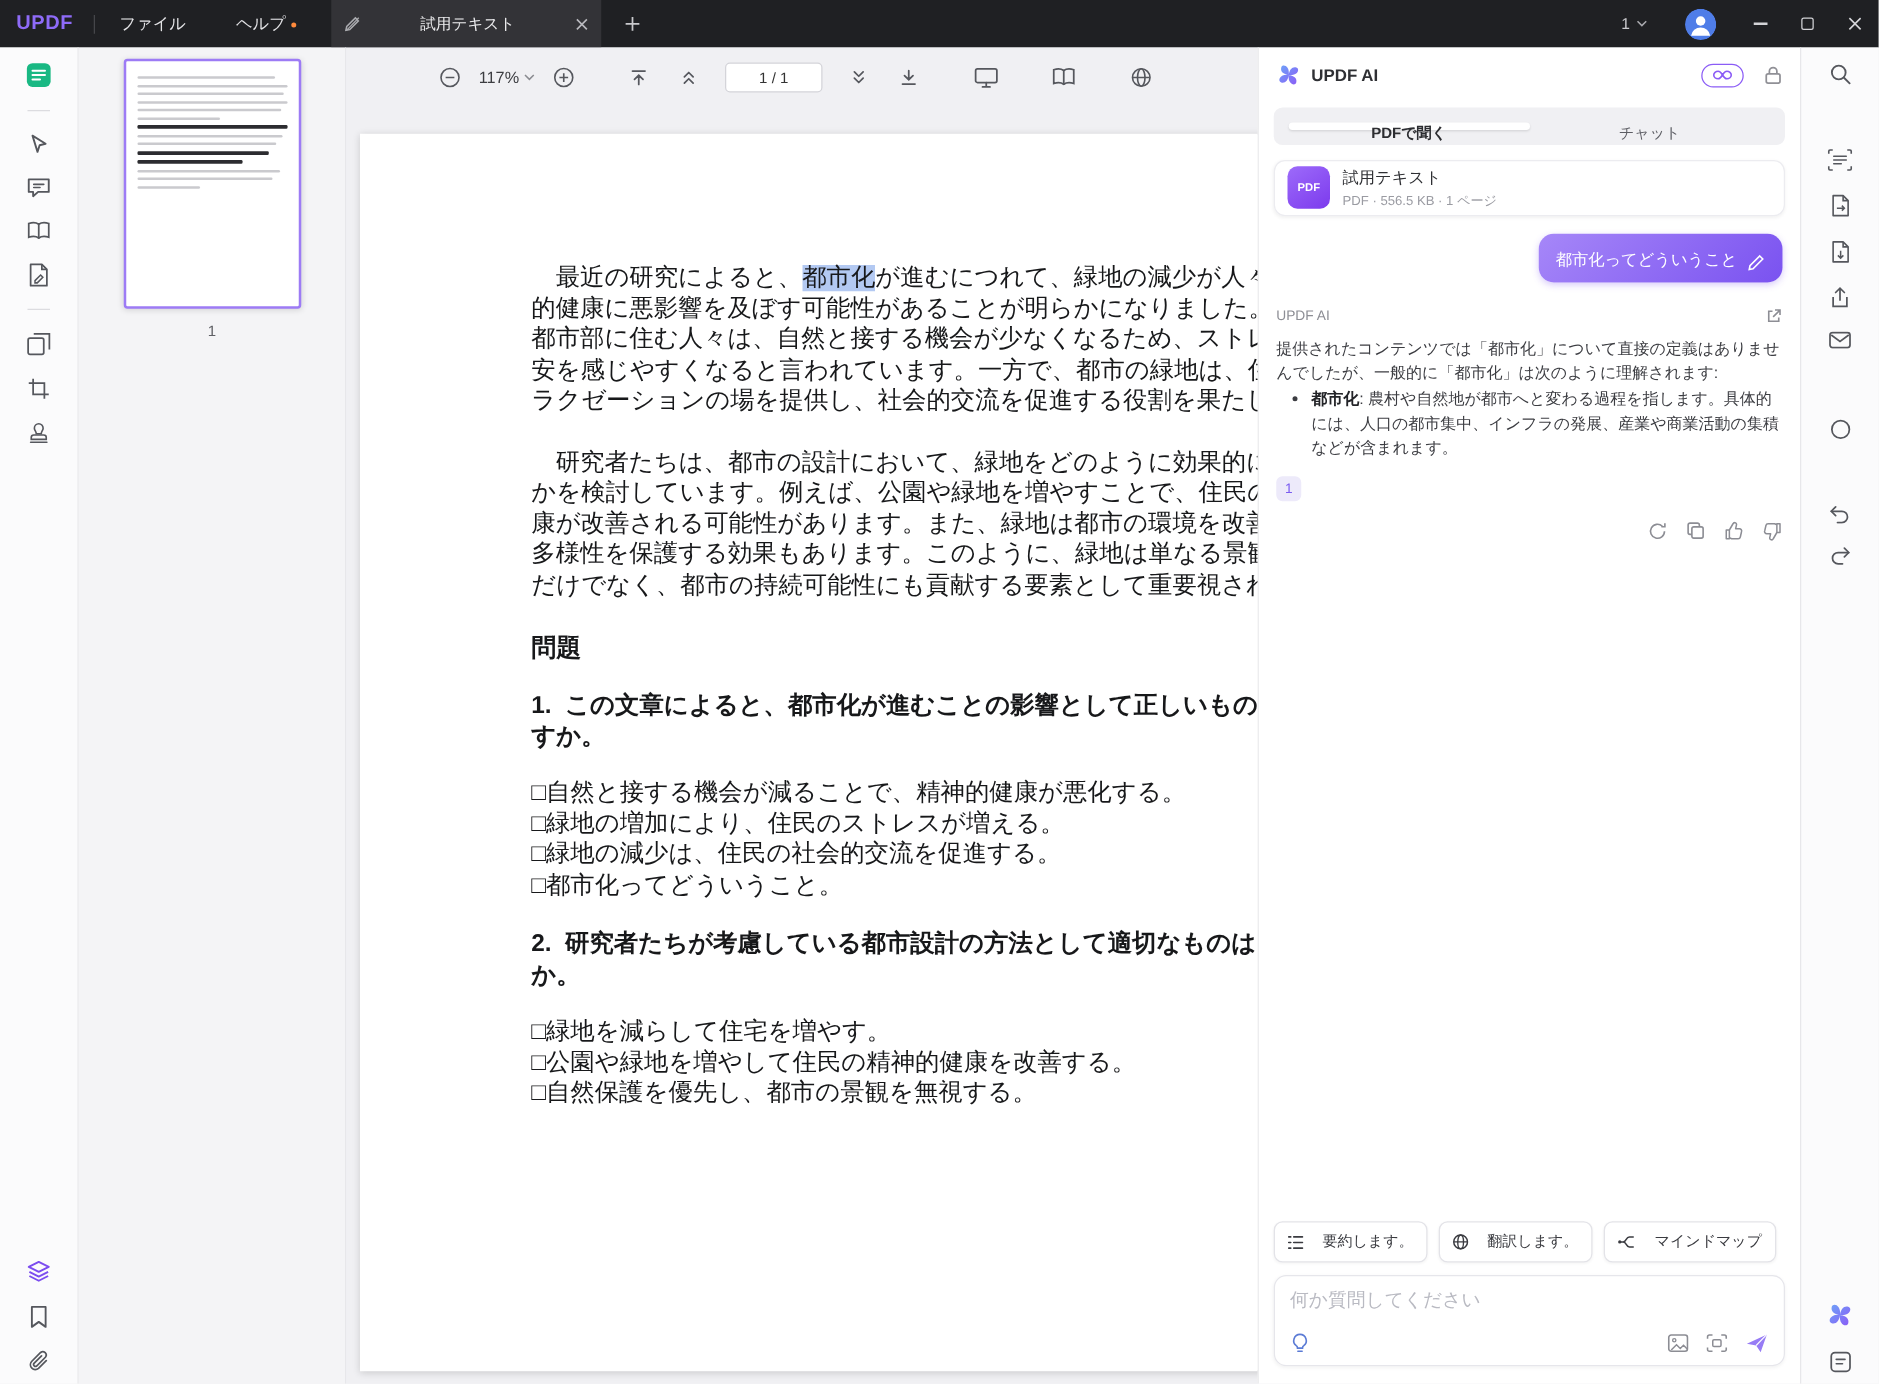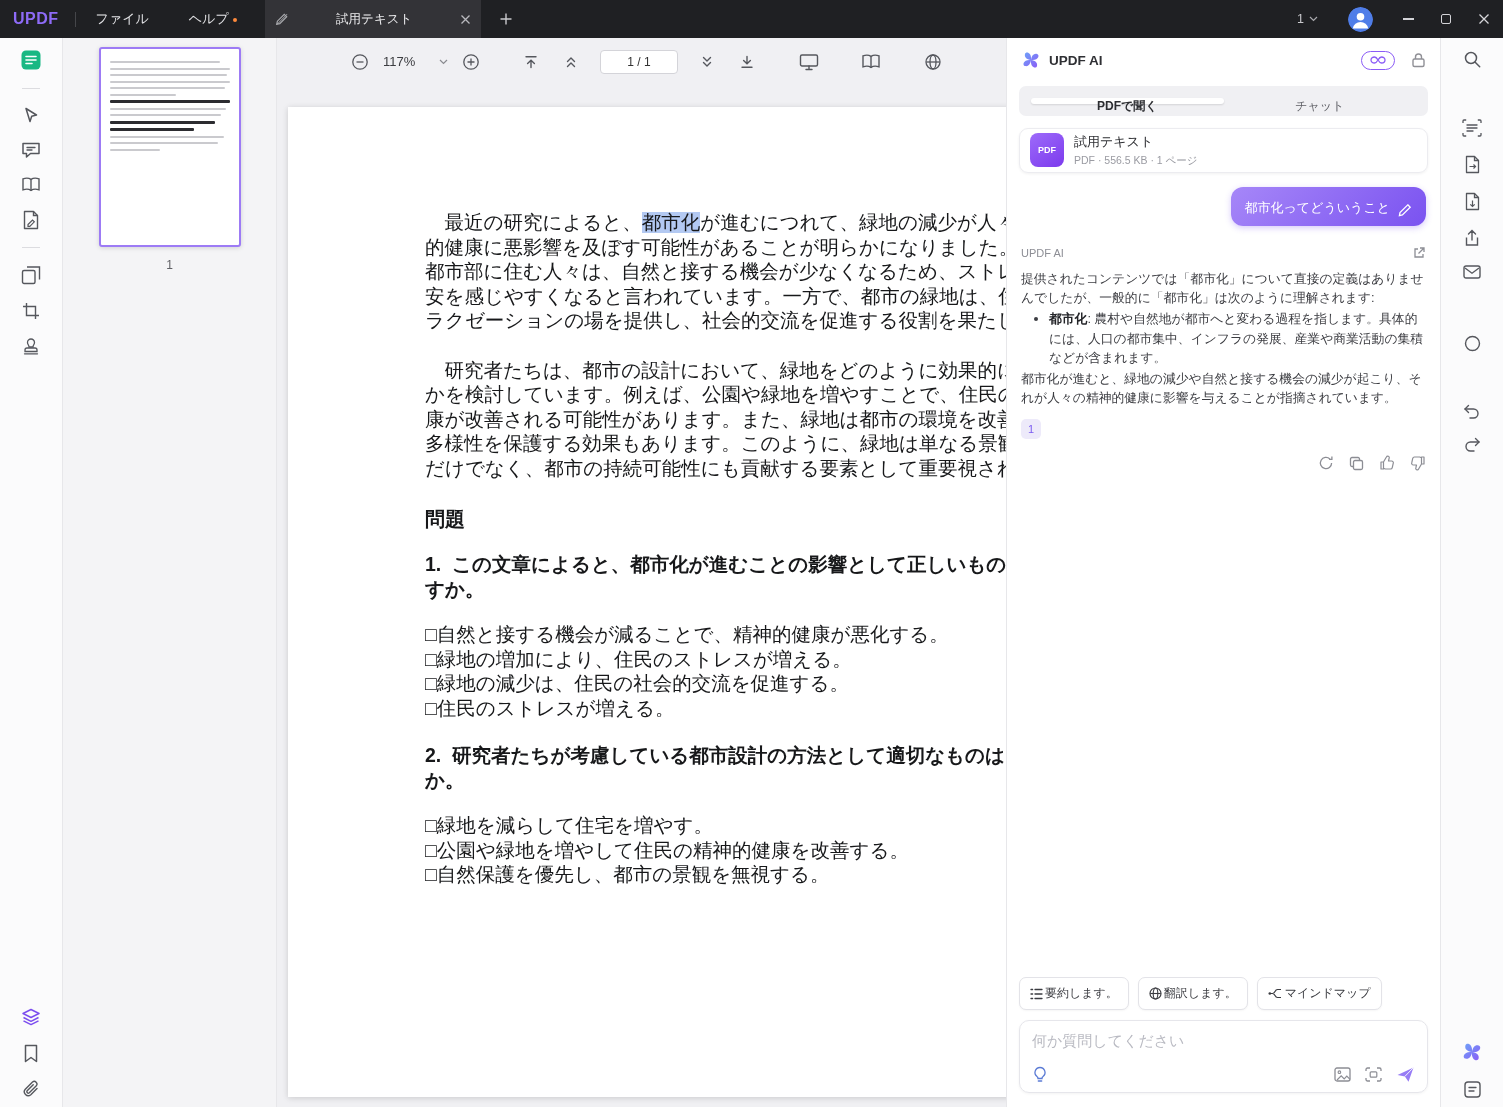--- a/index.html
+++ b/index.html
@@ -35,21 +35,21 @@
   .thumb-panel { width:214px; background:#f4f4f6; border-right:1px solid #e7e7ea; display:flex; flex-direction:column; align-items:center; padding-top:9px; }
   .thumb { width:142px; height:200px; background:#fff; border:2px solid #9d7bf5; border-radius:3px; box-shadow:0 1px 5px rgba(0,0,0,.14); padding:12px 9px; display:flex; flex-direction:column; gap:4.5px; }
   .tline { height:2px; background:#cacace; border-radius:1px; }
   .tline.dark { background:#2c2c30; height:3px; }
   .thumb-num { margin-top:11px; font-size:12px; color:#5f6065; }
 
   
   .main { flex:1; min-width:0; display:flex; flex-direction:column; background:#f0f0f3; }
   .pdf-toolbar { height:47px; display:flex; align-items:center; padding-left:70px; color:#4a4b50; flex:none; }
   .tbtn { width:26px; height:26px; border-radius:5px; }
-  .zoom-ctl { display:flex; align-items:center; gap:24px; font-size:13px; color:#3c3d41; margin:0 10px; }
+  .zoom-ctl { display:flex; align-items:center; gap:4px; font-size:13px; color:#3c3d41; margin:0 10px; }
   .page-box { border:1px solid #d4d4d9; background:#fff; border-radius:4px; font-size:12px; padding:4px 26px; color:#333; margin:0 16px; white-space:pre; }
   .navgap { width:14px; } .biggap { width:34px; } .rgap { width:36px; }
   .viewport { flex:1; overflow:hidden; position:relative; }
   .page { position:absolute; left:11px; top:22px; width:960px; height:990px; background:#fff; box-shadow:0 1px 6px rgba(0,0,0,.16); padding:104px 0 0 137px;
           font-family:"Liberation Serif","DejaVu Serif",serif; color:#17181a; }
   .docline { font-size:19.5px; line-height:24.5px; white-space:pre; }
   .para { margin-bottom:25px; }
   .hl { background:#b3c9f2; }
   .doc-heading { font-family:"Liberation Sans","DejaVu Sans",sans-serif; font-weight:700; font-size:20px; line-height:26px; margin:20px 0; white-space:pre; }
   .qblock { margin-bottom:22px; }
@@ -74,21 +74,21 @@
   .user-bubble { max-width:320px; background:linear-gradient(135deg,#a687f8,#7a52f0); color:#fff; font-size:13px; border-radius:12px; padding:12px 14px 9px; display:flex; flex-direction:row; gap:8px; box-shadow:0 2px 6px rgba(122,82,240,.3); }
   .bubble-edit { align-self:flex-end; }
   .resp-head { display:flex; align-items:center; margin-top:20px; }
   .resp-label { font-size:11px; color:#8d8e95; }
   .resp-body { margin-top:9px; font-size:12.8px; line-height:1.5; color:#3c3d42; }
   .resp-list { margin:2px 0 2px 28px; }
   .resp-list li b { color:#232428; }
   .citation { width:20px; height:20px; background:#edeafa; color:#7b5cf1; border-radius:5px; display:grid; place-items:center; font-size:11px; margin-top:12px; }
   .actions { display:flex; justify-content:flex-end; gap:15px; margin-top:16px; }
   .quick-row { display:flex; gap:9px; padding:10px 12px; flex:none; }
-  .quick-btn { display:flex; align-items:center; gap:2px; border:1px solid #e3e3e8; background:#fff; border-radius:7px; padding:7px 10px; font-size:12px; color:#3a3b40; box-shadow:0 1px 2px rgba(0,0,0,.04); white-space:nowrap; }
+  .quick-btn { display:flex; align-items:center; gap:15px; border:1px solid #e3e3e8; background:#fff; border-radius:7px; padding:7px 10px; font-size:12px; color:#3a3b40; box-shadow:0 1px 2px rgba(0,0,0,.04); white-space:nowrap; }
   .input-card { margin:0 12px 14px; border:1px solid #e6e6eb; border-radius:10px; padding:11px 12px 9px; display:flex; flex-direction:column; gap:17px; box-shadow:0 1px 3px rgba(0,0,0,.05); flex:none; }
   .input-field { border:none; outline:none; font-size:15px; color:#333; width:100%; font-family:inherit; }
   .input-field::placeholder { color:#b9bac2; }
   .input-bottom { display:flex; align-items:center; gap:14px; }
   .ib-right { margin-left:auto; display:flex; align-items:center; gap:14px; }
 
   
   .right-rail { width:63px; background:#fbfbfc; border-left:1px solid #e7e7ea; display:flex; flex-direction:column; align-items:center; padding:12px 0 8px; gap:18px; }
 </style>
 </head>
@@ -330,21 +330,21 @@
         </div>
         <div class="doc-heading">問題</div>
         <div class="qblock">
           <div class="docline qline">1.  この文章によると、都市化が進むことの影響として正しいものは</div>
           <div class="docline qline">すか。</div>
         </div>
         <div class="opts">
           <div class="docline">□自然と接する機会が減ることで、精神的健康が悪化する。</div>
           <div class="docline">□緑地の増加により、住民のストレスが増える。</div>
           <div class="docline">□緑地の減少は、住民の社会的交流を促進する。</div>
-          <div class="docline">□住民のストレスが増える。</div>
+          <div class="docline">□都市化ってどういうこと。</div>
         </div>
         <div class="qblock">
           <div class="docline qline">2.  研究者たちが考慮している都市設計の方法として適切なものはど</div>
           <div class="docline qline">か。</div>
         </div>
         <div class="opts">
           <div class="docline">□緑地を減らして住宅を増やす。</div>
           <div class="docline">□公園や緑地を増やして住民の精神的健康を改善する。</div>
           <div class="docline">□自然保護を優先し、都市の景観を無視する。</div>
         </div>
@@ -414,21 +414,20 @@
               <path d="M8 2h4v4M12 2L6.5 7.5" fill="none" stroke="#8d8e95" stroke-width="1.3"></path>
             </svg>
           </span>
       </div>
 
       <div class="resp-body">
         <div>提供されたコンテンツでは「都市化」について直接の定義はありませんでしたが、一般的に「都市化」は次のように理解されます:</div>
         <ul class="resp-list">
           <li><b>都市化</b><span>: 農村や自然地が都市へと変わる過程を指します。具体的には、人口の都市集中、インフラの発展、産業や商業活動の集積などが含まれます。</span></li>
         </ul>
-        <div>都市化が進むと、緑地の減少や自然と接する機会の減少が起こり、それが人々の精神的健康に影響を与えることが指摘されています。</div>
       </div>
 
       <div class="citation">1</div>
 
       <div class="actions">
         <span class="icn">
             <svg width="16" height="16" viewBox="0 0 16 16">
               <path d="M13.6 8a5.6 5.6 0 11-1.7-4" fill="none" stroke="#8c8d94" stroke-width="1.3"></path>
               <path d="M13.9 1.6v2.8h-2.8" fill="none" stroke="#8c8d94" stroke-width="1.3"></path>
             </svg>

